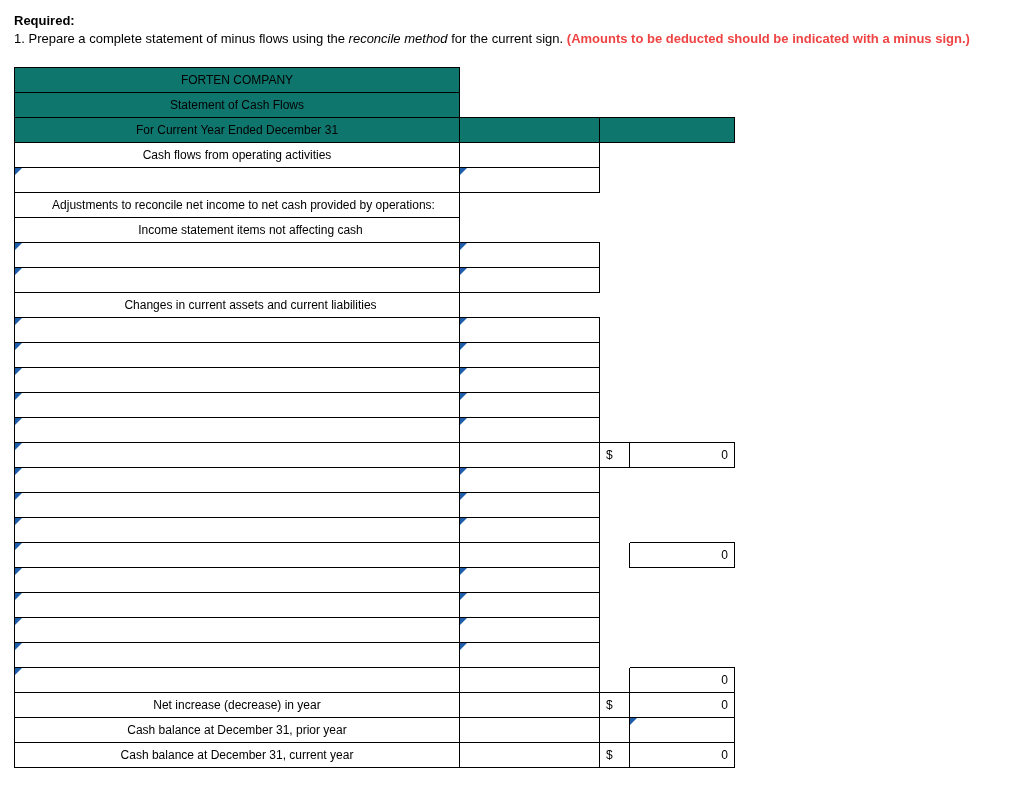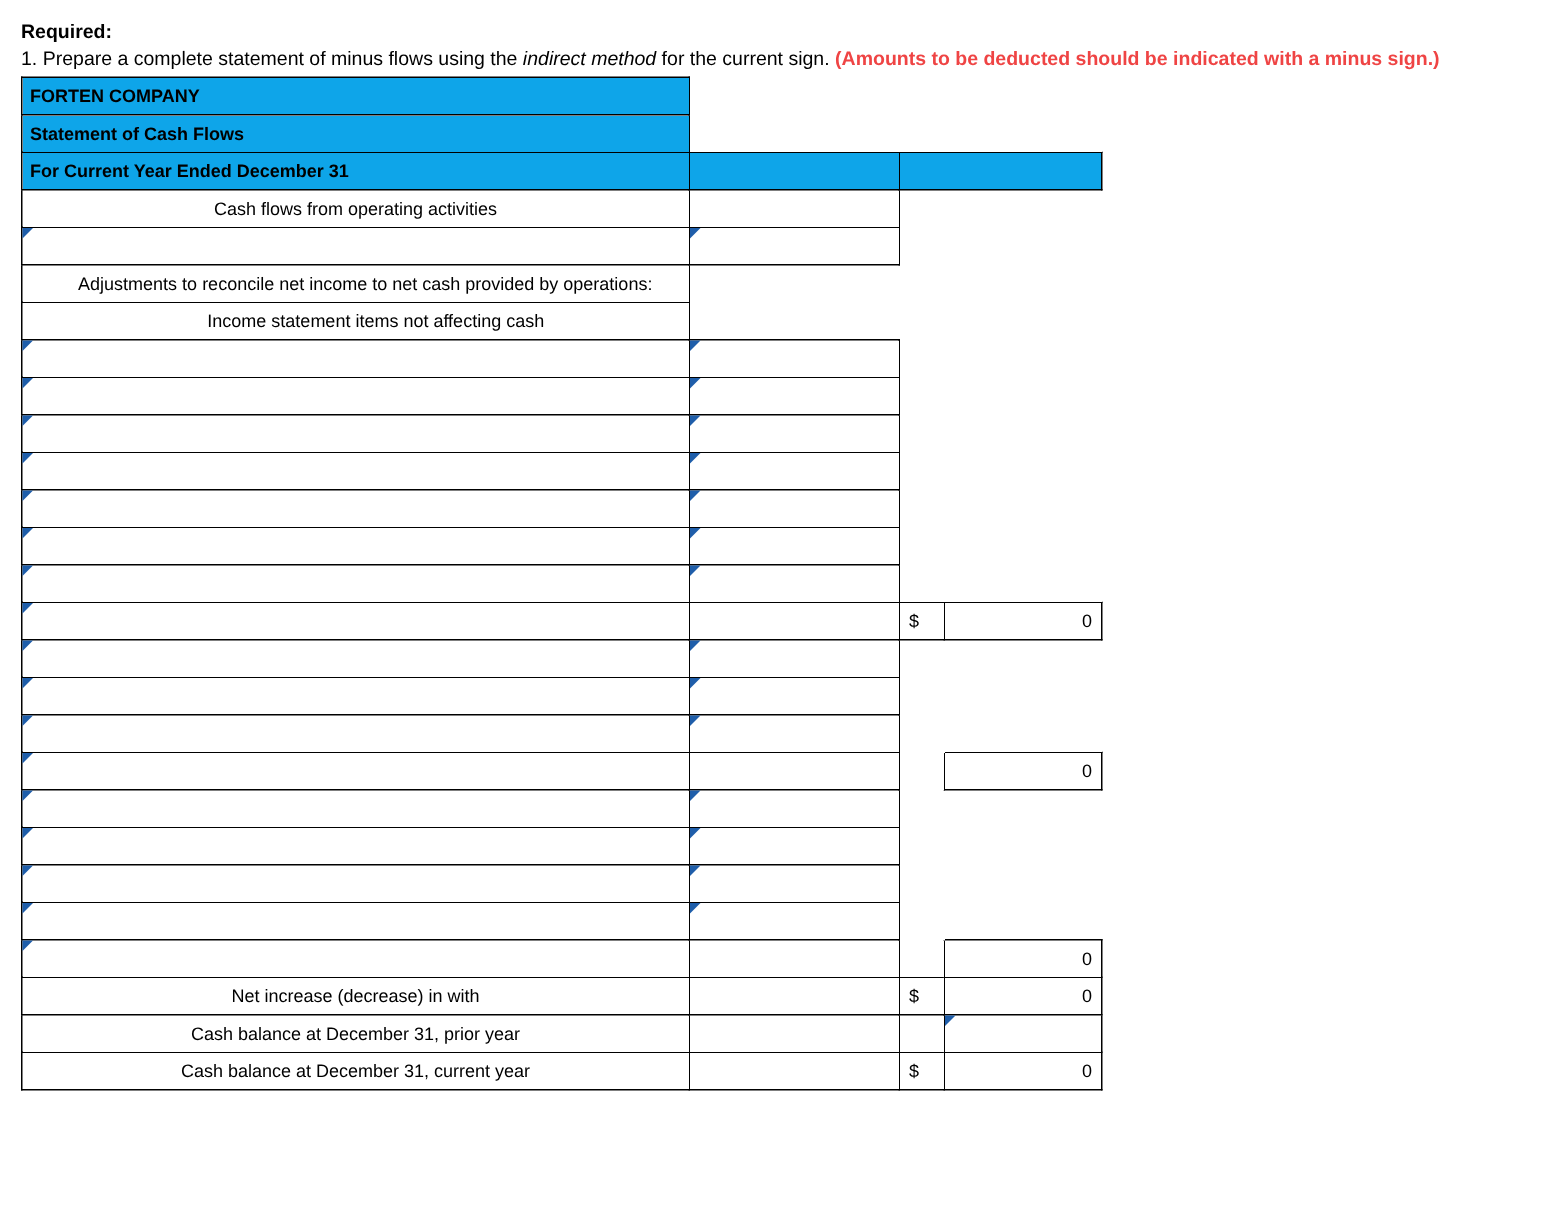--- a/index.html
+++ b/index.html
@@ -9,21 +9,21 @@
     padding: 10px 14px;
     color: #000;
     background: #fff;
     width: 1027px;
     box-sizing: border-box;
   }
   .req-label {
     font-weight: bold;
   }
   .instructions {
-    margin: 2px 0 4px 0;
+    margin: 2px 0 20px 0;
     line-height: 1.35;
   }
   .instructions .italic { font-style: italic; }
   .instructions .red { color: #ef4444; font-weight: bold; }
 
   table.scf {
     border-collapse: collapse;
     width: 720px;
     table-layout: fixed;
   }
@@ -39,22 +39,23 @@
     font-size: 12px;
     vertical-align: middle;
     position: relative;
     background: #fff;
   }
   table.scf td.noborder {
     border: none;
     background: #fff;
   }
   table.scf td.header-blue {
-    background: #0ea5e9;
-    font-weight: bold;
+    background: #0f766e;
+    font-weight: normal;
+    text-align: center;
   }
   table.scf td.label { text-align: center; }
   table.scf td.input-cell { background: #fff; }
   table.scf td.sym { text-align: left; padding-left:6px;}
   table.scf td.amt { text-align: right; padding-right:6px;}
   
   table.scf td.dd {
     padding-left: 10px;
   }
   table.scf td.dd::before {
@@ -68,21 +69,21 @@
   .indent1 { padding-left: 18px !important; }
   .indent2 { padding-left: 32px !important; }
   
   td.topline { border-top: 1px solid #000; }
 </style>
 </head>
 <body>
 
 <div class="instructions">
   <span class="req-label">Required:</span><br>
-  <span>1. </span><span>Prepare a complete statement of minus flows using the </span><span class="italic">indirect method</span><span> for the current sign. </span><span class="red">(Amounts to be deducted should be indicated with a minus sign.)</span>
+  <span>1. </span><span>Prepare a complete statement of minus flows using the </span><span class="italic">reconcile method</span><span> for the current sign. </span><span class="red">(Amounts to be deducted should be indicated with a minus sign.)</span>
 </div>
 
 <table class="scf">
   <colgroup>
     <col class="c-desc">
       <col class="c-amt1">
       <col class="c-sym">
       <col class="c-amt2">
   </colgroup>
 
@@ -135,20 +136,26 @@
     <td class="noborder"></td>
         <td class="noborder"></td>
   </tr>
   <tr>
     <td class="dd input-cell indent2"></td>
     <td class="dd input-cell"></td>
     <td class="noborder"></td>
         <td class="noborder"></td>
   </tr>
   <tr>
+    <td class="label indent2">Changes in current assets and current liabilities</td>
+    <td class="noborder"></td>
+        <td class="noborder"></td>
+        <td class="noborder"></td>
+  </tr>
+  <tr>
         <td class="dd input-cell indent2"></td>
       <td class="dd input-cell"></td>
       <td class="noborder"></td>
         <td class="noborder"></td>
       </tr>
   <tr>
         <td class="dd input-cell indent2"></td>
       <td class="dd input-cell"></td>
       <td class="noborder"></td>
         <td class="noborder"></td>
@@ -228,21 +235,21 @@
         <td class="noborder"></td>
       </tr>
   <tr>
     <td class="dd input-cell indent1"></td>
     <td></td>
     <td class="noborder"></td>
     <td class="amt">0</td>
   </tr>
 
   <tr>
-    <td class="label">Net increase (decrease) in with</td>
+    <td class="label">Net increase (decrease) in year</td>
     <td></td>
     <td class="sym topline">$</td>
     <td class="amt topline">0</td>
   </tr>
   <tr>
     <td class="label">Cash balance at December 31, prior year</td>
     <td></td>
     <td class="noborder"></td>
     <td class="dd input-cell amt"></td>
   </tr>

